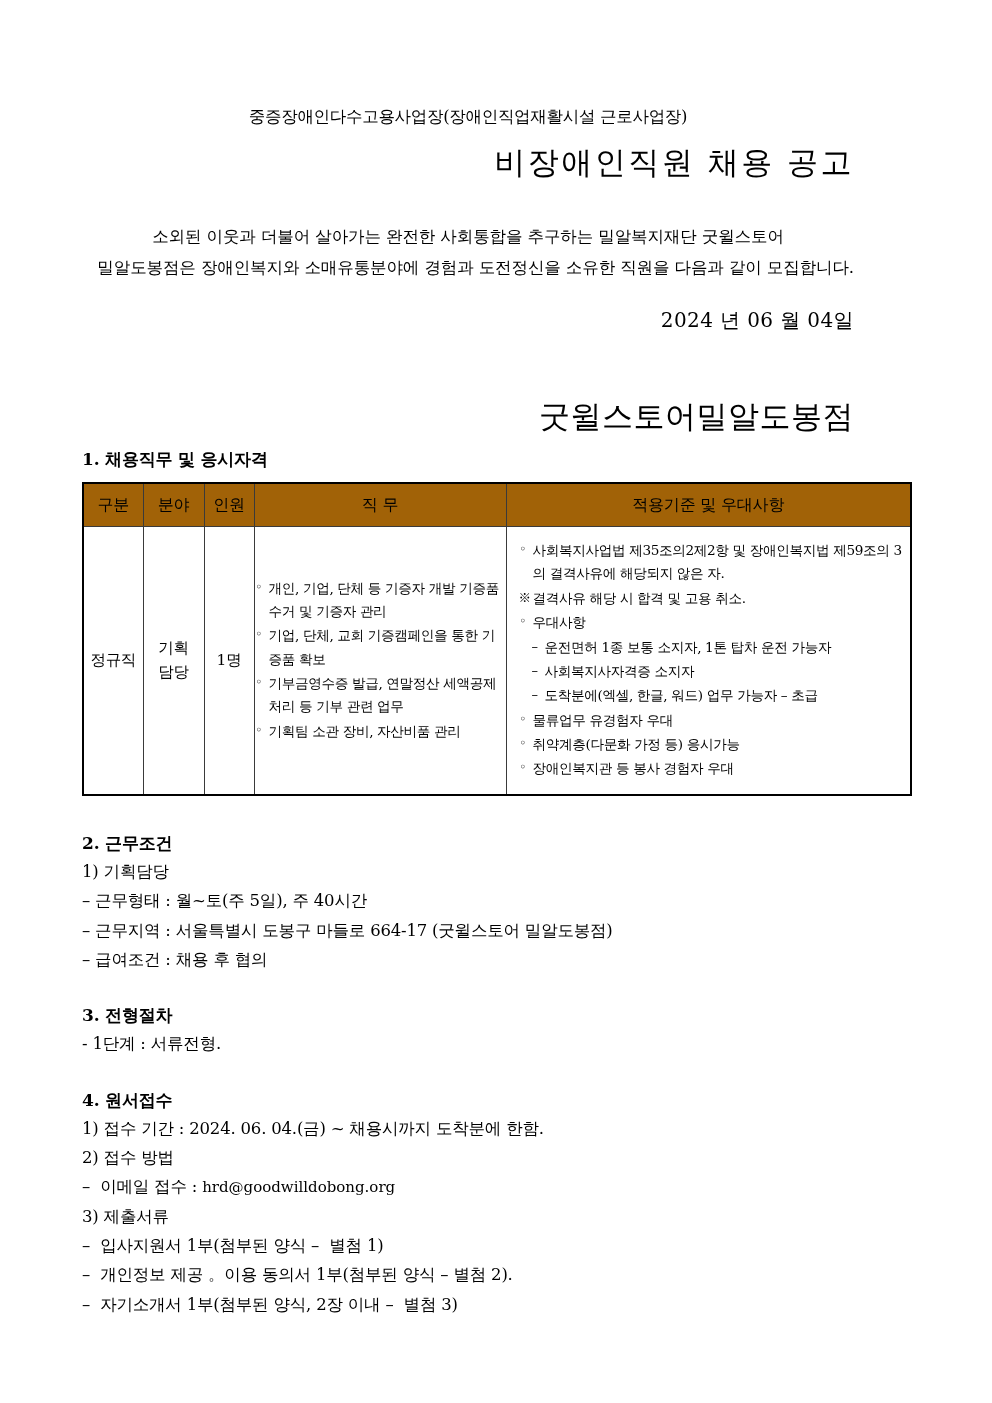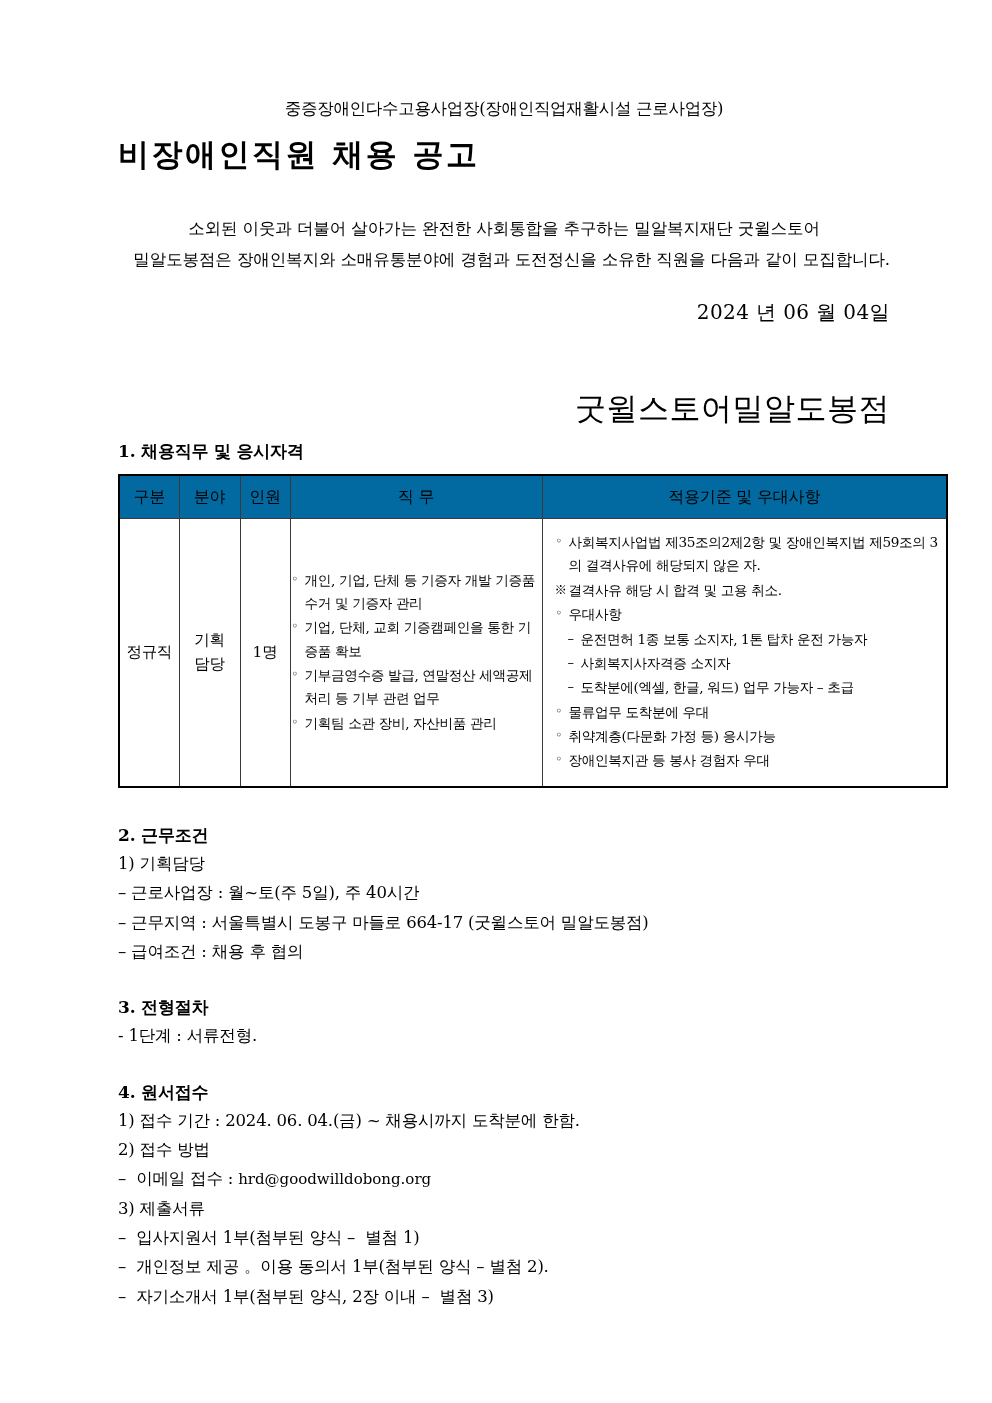--- a/index.html
+++ b/index.html
@@ -14,37 +14,36 @@
     font-family: "DejaVu Serif", "Liberation Serif", serif;
     color: #000000;
     position: relative;
     overflow: hidden;
   }
   .page {
     position: relative;
     width: 936px;
     height: 1403px;
     box-sizing: border-box;
-    padding: 0 82px;
-    margin-left: 36px;
+    padding: 8px 82px;
   }
 
   
   .doc-subtitle {
     text-align: center;
     font-size: 16.5px;
     letter-spacing: -0.3px;
     margin: 0;
     padding-top: 98px;
     font-weight: 400;
   }
   .doc-title {
-    text-align: left;
+    text-align: right;
     font-size: 31px;
-    font-weight: 700;
+    font-weight: 400;
     letter-spacing: 2.5px;
     margin: 0;
     padding-top: 14px;
   }
 
   .intro {
     margin: 0;
     padding-top: 38px;
     font-size: 16.5px;
     line-height: 1.85;
@@ -90,21 +89,21 @@
     border: 2.2px solid #000000;
     table-layout: fixed;
   }
   table.jobs th,
   table.jobs td {
     border: 1px solid #3a3a3a;
     vertical-align: middle;
     padding: 0;
   }
   table.jobs thead th {
-    background: #0369a1;
+    background: #a16207;
     height: 42px;
     font-size: 16px;
     font-weight: 400;
     text-align: center;
     letter-spacing: -0.2px;
   }
   .col-gubun  { width: 60px; }
   .col-bunya  { width: 61px; }
   .col-inwon  { width: 50px; }
   .col-jikmu  { width: 252px; }
@@ -239,38 +238,38 @@
             </ul>
         </td>
         <td class="cell-list right-col">
           <ul class="bullets" id="criteria-list">
               <li>사회복지사업법 제35조의2제2항 및 장애인복지법 제59조의 3의 결격사유에 해당되지 않은 자.</li>
               <li class="note">결격사유 해당 시 합격 및 고용 취소.</li>
               <li>우대사항</li>
               <li class="sub">운전면허 1종 보통 소지자, 1톤 탑차 운전 가능자</li>
               <li class="sub">사회복지사자격증 소지자</li>
               <li class="sub">도착분에(엑셀, 한글, 워드) 업무 가능자 – 초급</li>
-              <li>물류업무 도착분에 우대</li>
+              <li>물류업무 유경험자 우대</li>
               <li>취약계층(다문화 가정 등) 응시가능</li>
               <li>장애인복지관 등 봉사 경험자 우대</li>
             </ul>
         </td>
       </tr>
     </tbody>
   </table>
 
   <div class="gap-lg"></div>
 
   <p class="section-heading">
     <span class="num">2.</span>
     <span>근무조건</span>
   </p>
   <div class="block" id="section2-lines">
       <div class="line">1) 기획담당</div>
-      <div class="line">– 근로사업장 : 월~토(주 5일), 주 40시간</div>
+      <div class="line">– 근무형태 : 월~토(주 5일), 주 40시간</div>
       <div class="line">– 근무지역 : 서울특별시 도봉구 마들로 664-17 (굿윌스토어 밀알도봉점)</div>
       <div class="line">– 급여조건 : 채용 후 협의</div>
     </div>
 
   <div class="gap-md"></div>
 
   <p class="section-heading">
     <span class="num">3.</span>
     <span>전형절차</span>
   </p>

